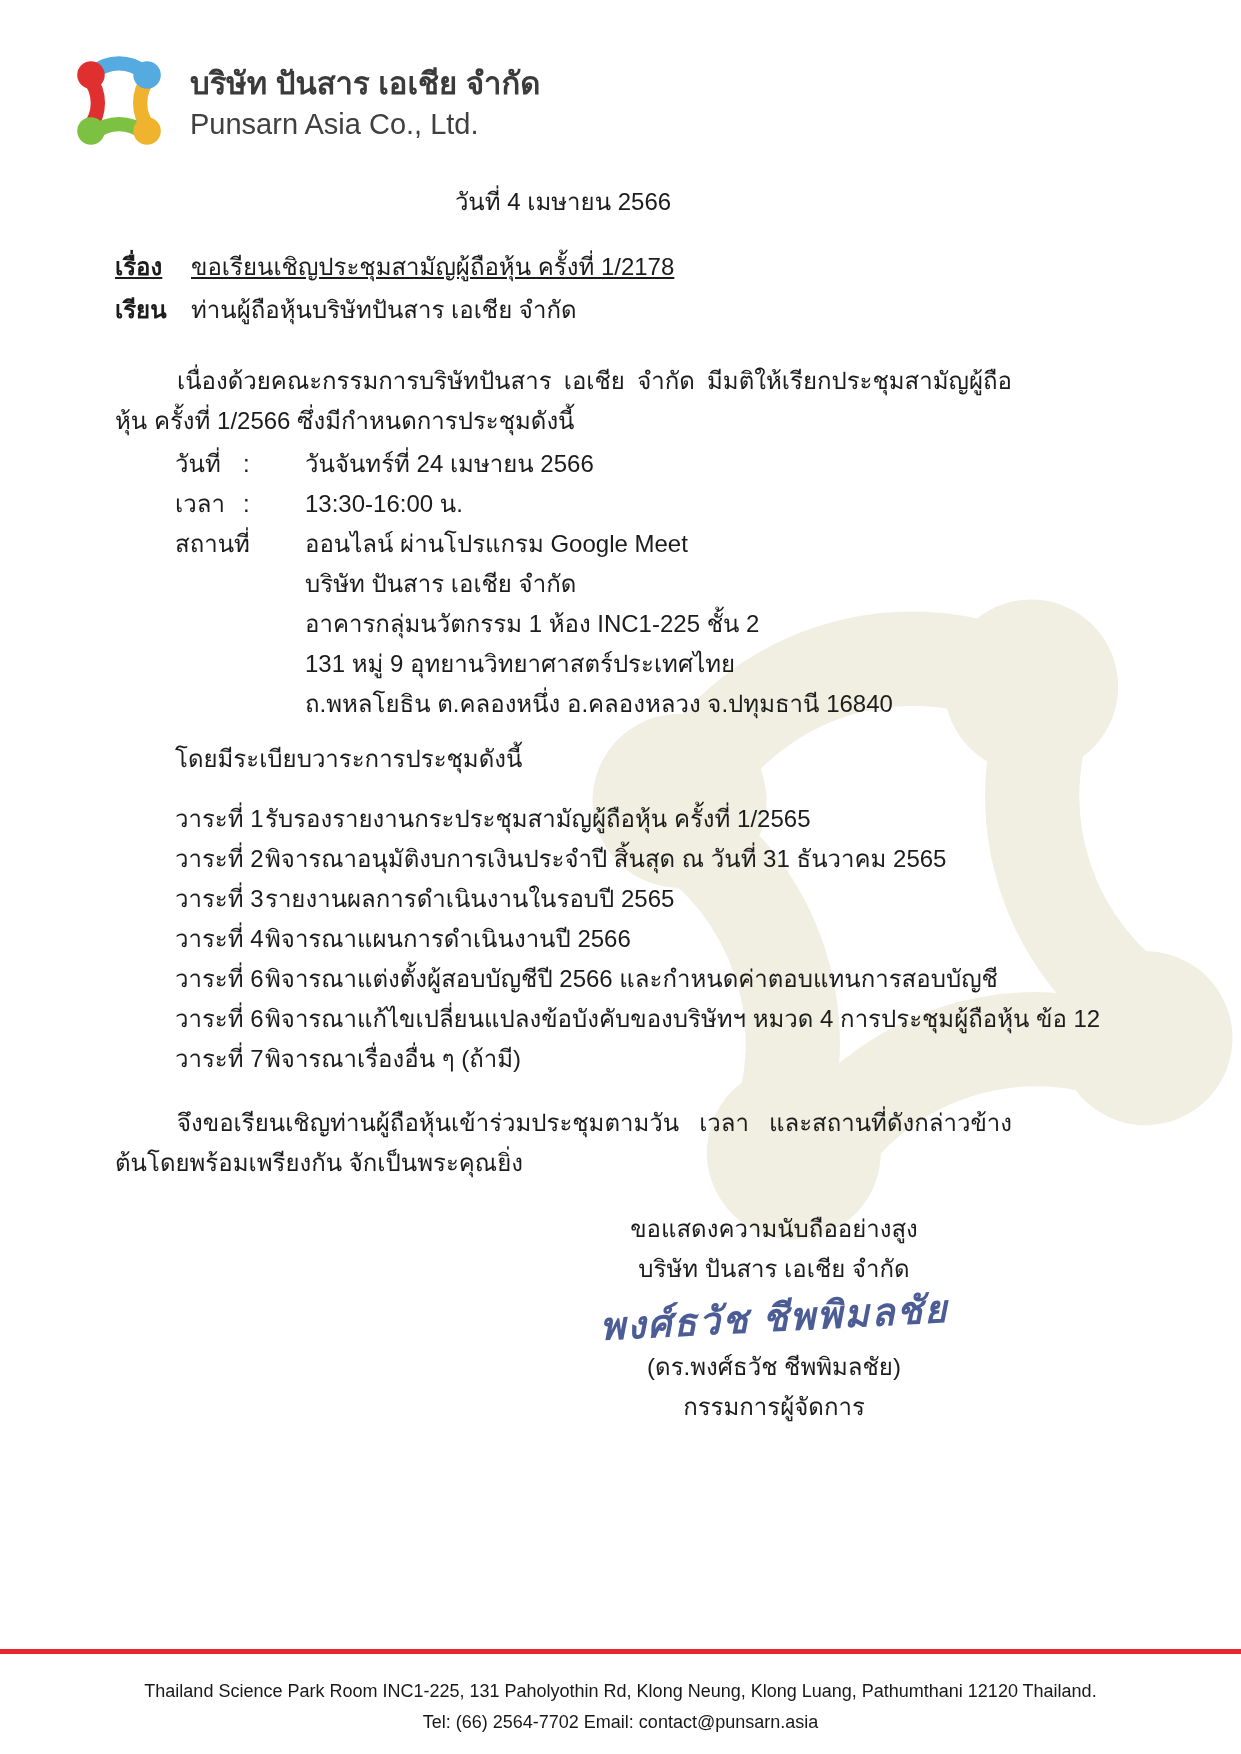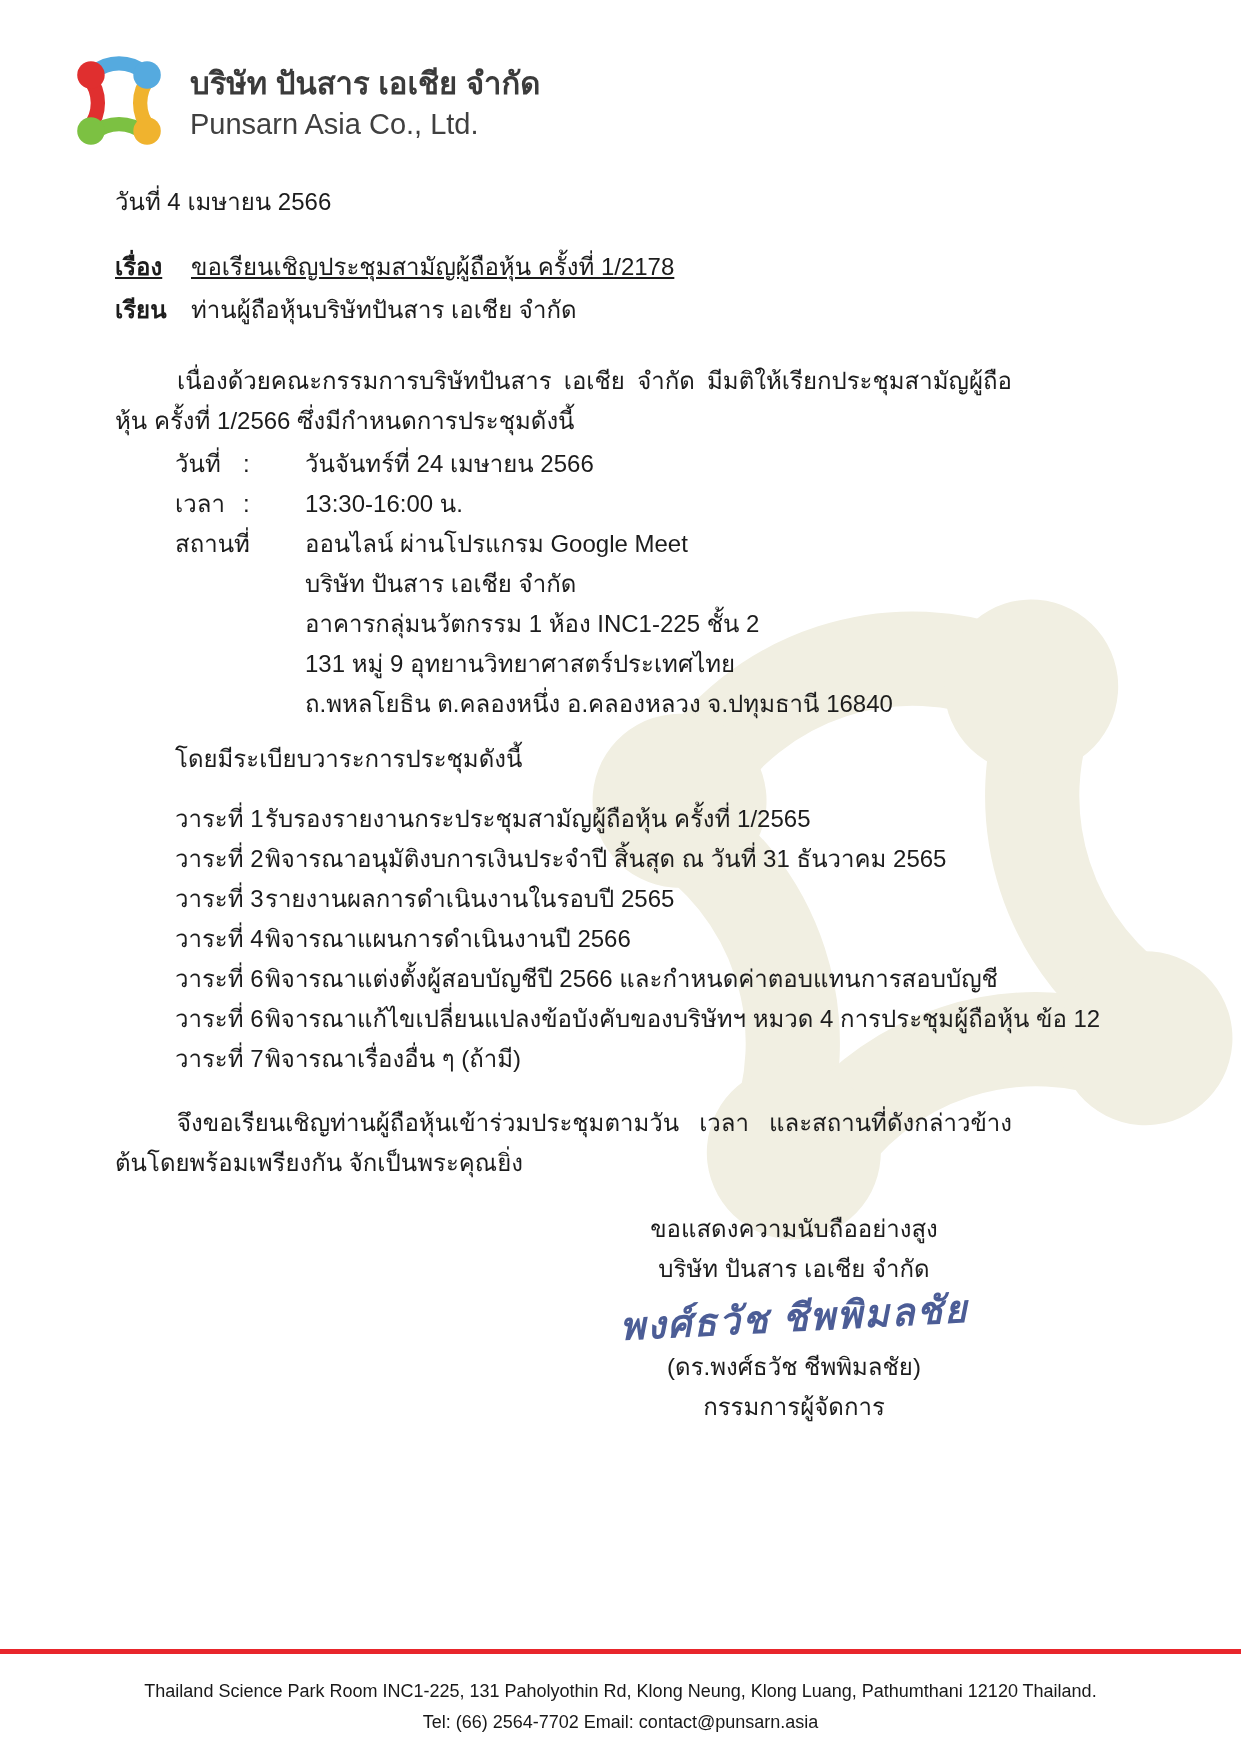--- a/index.html
+++ b/index.html
@@ -15,38 +15,38 @@
     transform:rotate(-18deg); z-index:0; pointer-events:none;
   }
   
   .content { position:absolute; inset:0; z-index:1; }
   .header { position:absolute; top:36px; left:62px; display:flex; align-items:center; gap:14px; }
   .logo-icon { width:114px; height:110px; }
   .company-names { display:flex; flex-direction:column; justify-content:center; }
   .company-th { font-size:31px; font-weight:700; color:#3b3b3b; line-height:42px; }
   .company-en { font-size:29px; font-weight:400; color:#404040; line-height:38px; }
 
-  .date-line { position:absolute; top:170px; left:115px; width:896px; text-align:left; font-size:24px; line-height:40px; }
+  .date-line { position:absolute; top:170px; left:115px; width:896px; text-align:center; font-size:24px; line-height:40px; }
 
   .kv-row { position:absolute; left:115px; width:920px; display:flex; font-size:24px; line-height:40px; }
   .kv-label { font-weight:700; width:76px; flex-shrink:0; }
   .subject-row { top:235px;text-decoration:underline; }
   .to-row { top:278px; }
 
   .para { position:absolute; left:115px; width:897px; font-size:24px; line-height:40px; text-align:justify; text-indent:62px; }
   .intro-para { top:349px; }
   .closing-para { top:1091px; }
 
   .details { position:absolute; top:432px; left:175px; width:840px; font-size:24px; line-height:40px; }
   .drow { display:grid; grid-template-columns:68px 62px 1fr; white-space:nowrap; }
   .agenda-intro { position:absolute; top:727px; left:175px; font-size:24px; line-height:40px; }
   .agenda { position:absolute; top:787px; left:175px; width:900px; font-size:24px; line-height:40px; }
   .arow { display:grid; grid-template-columns:90px 1fr; white-space:nowrap; }
 
-  .signature-block { position:absolute; top:1197px; left:444px; width:700px; text-align:center; font-size:24px; line-height:40px; }
+  .signature-block { position:absolute; top:1197px; left:424px; width:700px; text-align:center; font-size:24px; line-height:40px; }
   .signature-script {
     height:58px; display:flex; align-items:center; justify-content:center;
     font-size:38px; font-style:italic; letter-spacing:2px;
     transform:rotate(-3deg); font-weight:600;
   }
 
   .footer-rule { position:absolute; top:1637px; left:0; width:1241px; height:5px; }
   .footer-text { position:absolute; top:1664px; left:0; width:1241px; text-align:center; font-size:18px; line-height:31px; color:#181818; }
 </style>
 </head>

